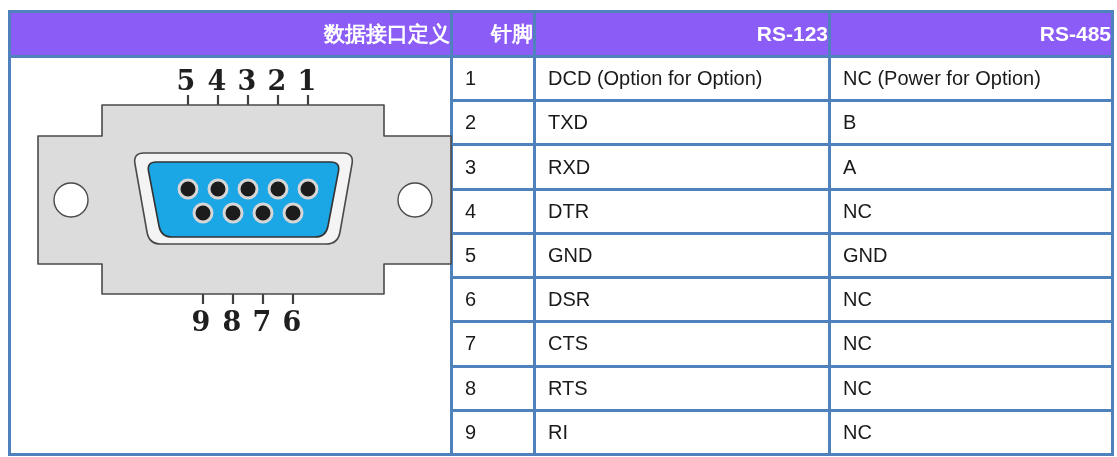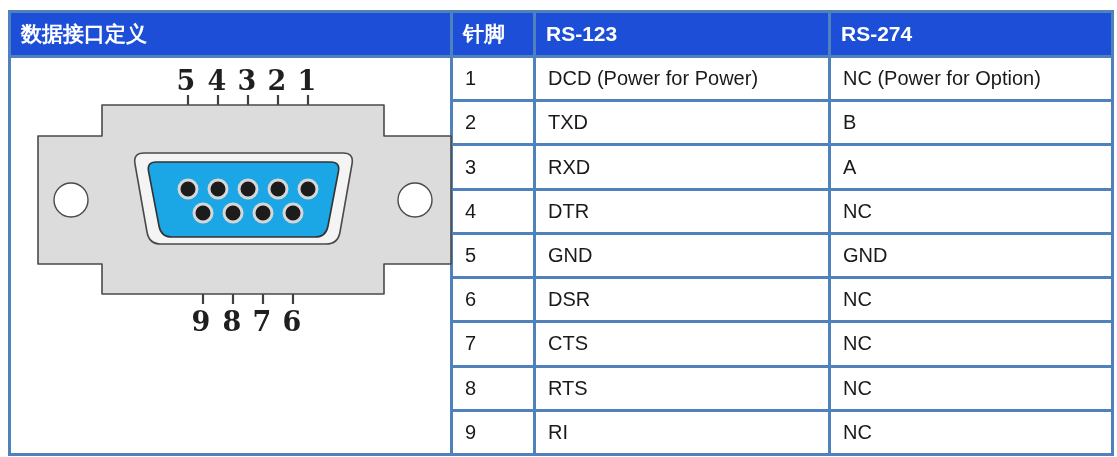--- a/index.html
+++ b/index.html
@@ -21,25 +21,25 @@
     top: 10px;
     width: 1103px;
     border-collapse: collapse;
     table-layout: fixed;
   }
   table.pinout th, table.pinout td {
     border: 3px solid #4F81BD;
     box-sizing: border-box;
   }
   table.pinout th {
-    background: #1d4ed8;
+    background: #8b5cf6;
     color: #ffffff;
     font-size: 21px;
     font-weight: bold;
-    text-align: left;
+    text-align: right;
     padding: 0 0 0 10px;
     height: 45px;
     vertical-align: middle;
   }
   table.pinout td {
     background: #ffffff;
     color: #1a1a1a;
     font-size: 20px;
     padding: 0 0 0 12px;
     height: 40.5px;
@@ -66,21 +66,21 @@
       <col style="width:442px">
       <col style="width:83px">
       <col style="width:295px">
       <col style="width:283px">
     </colgroup>
     <tbody>
         <tr>
       <th>数据接口定义</th>
       <th>针脚</th>
       <th>RS-123</th>
-      <th>RS-274</th>
+      <th>RS-485</th>
     </tr>
     <tr>
       <td class="diagram-cell" rowspan="9">
         
         <svg width="436" height="390" viewBox="0 0 436 390" xmlns="http://www.w3.org/2000/svg">
 
           <g stroke="#3f3f3f" stroke-width="2.2">
             <line x1="165" y1="37" x2="165" y2="131"></line>
             <line x1="195" y1="37" x2="195" y2="131"></line>
             <line x1="225" y1="37" x2="225" y2="131"></line>
@@ -129,21 +129,21 @@
 
           <g text-anchor="middle">
             <text class="num-label" x="178" y="273">9</text>
             <text class="num-label" x="209" y="273">8</text>
             <text class="num-label" x="239" y="273">7</text>
             <text class="num-label" x="269" y="273">6</text>
           </g>
         </svg>
       </td>
       <td>1</td>
-      <td>DCD (Power for Power)</td>
+      <td>DCD (Option for Option)</td>
       <td>NC (Power for Option)</td>
     </tr>
     <tr>
       <td>2</td>
       <td>TXD</td>
       <td>B</td>
     </tr>
     <tr>
       <td>3</td>
       <td>RXD</td>

